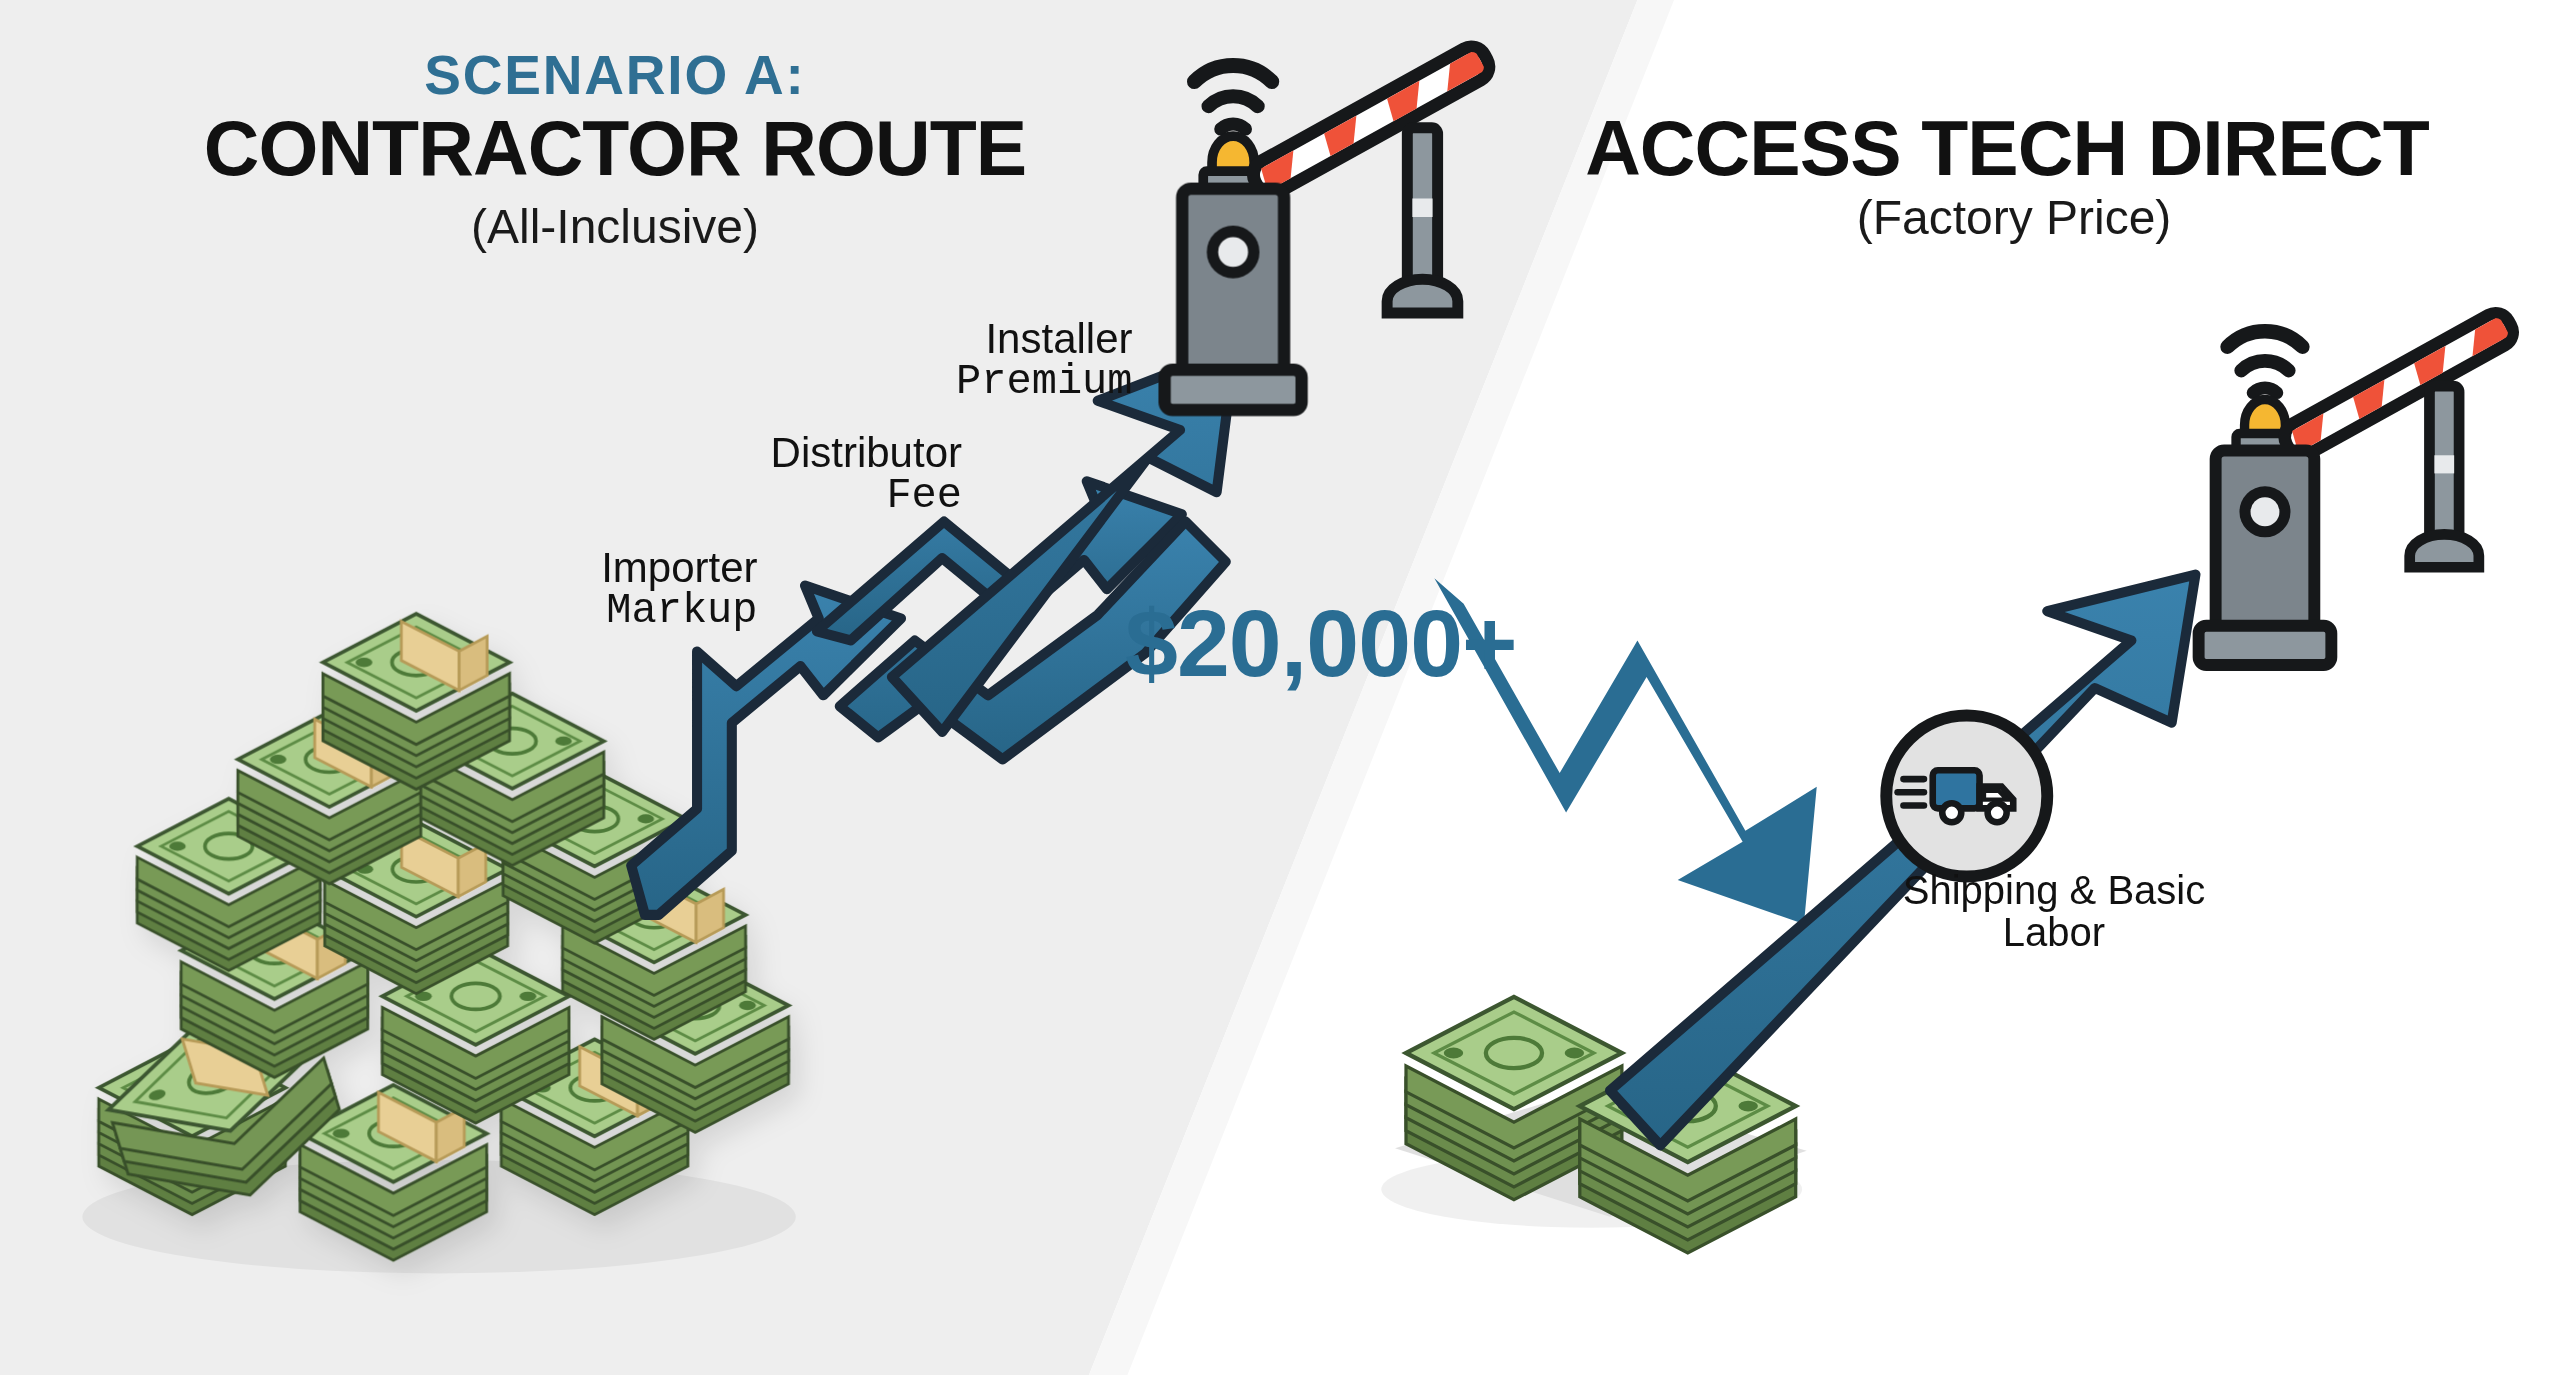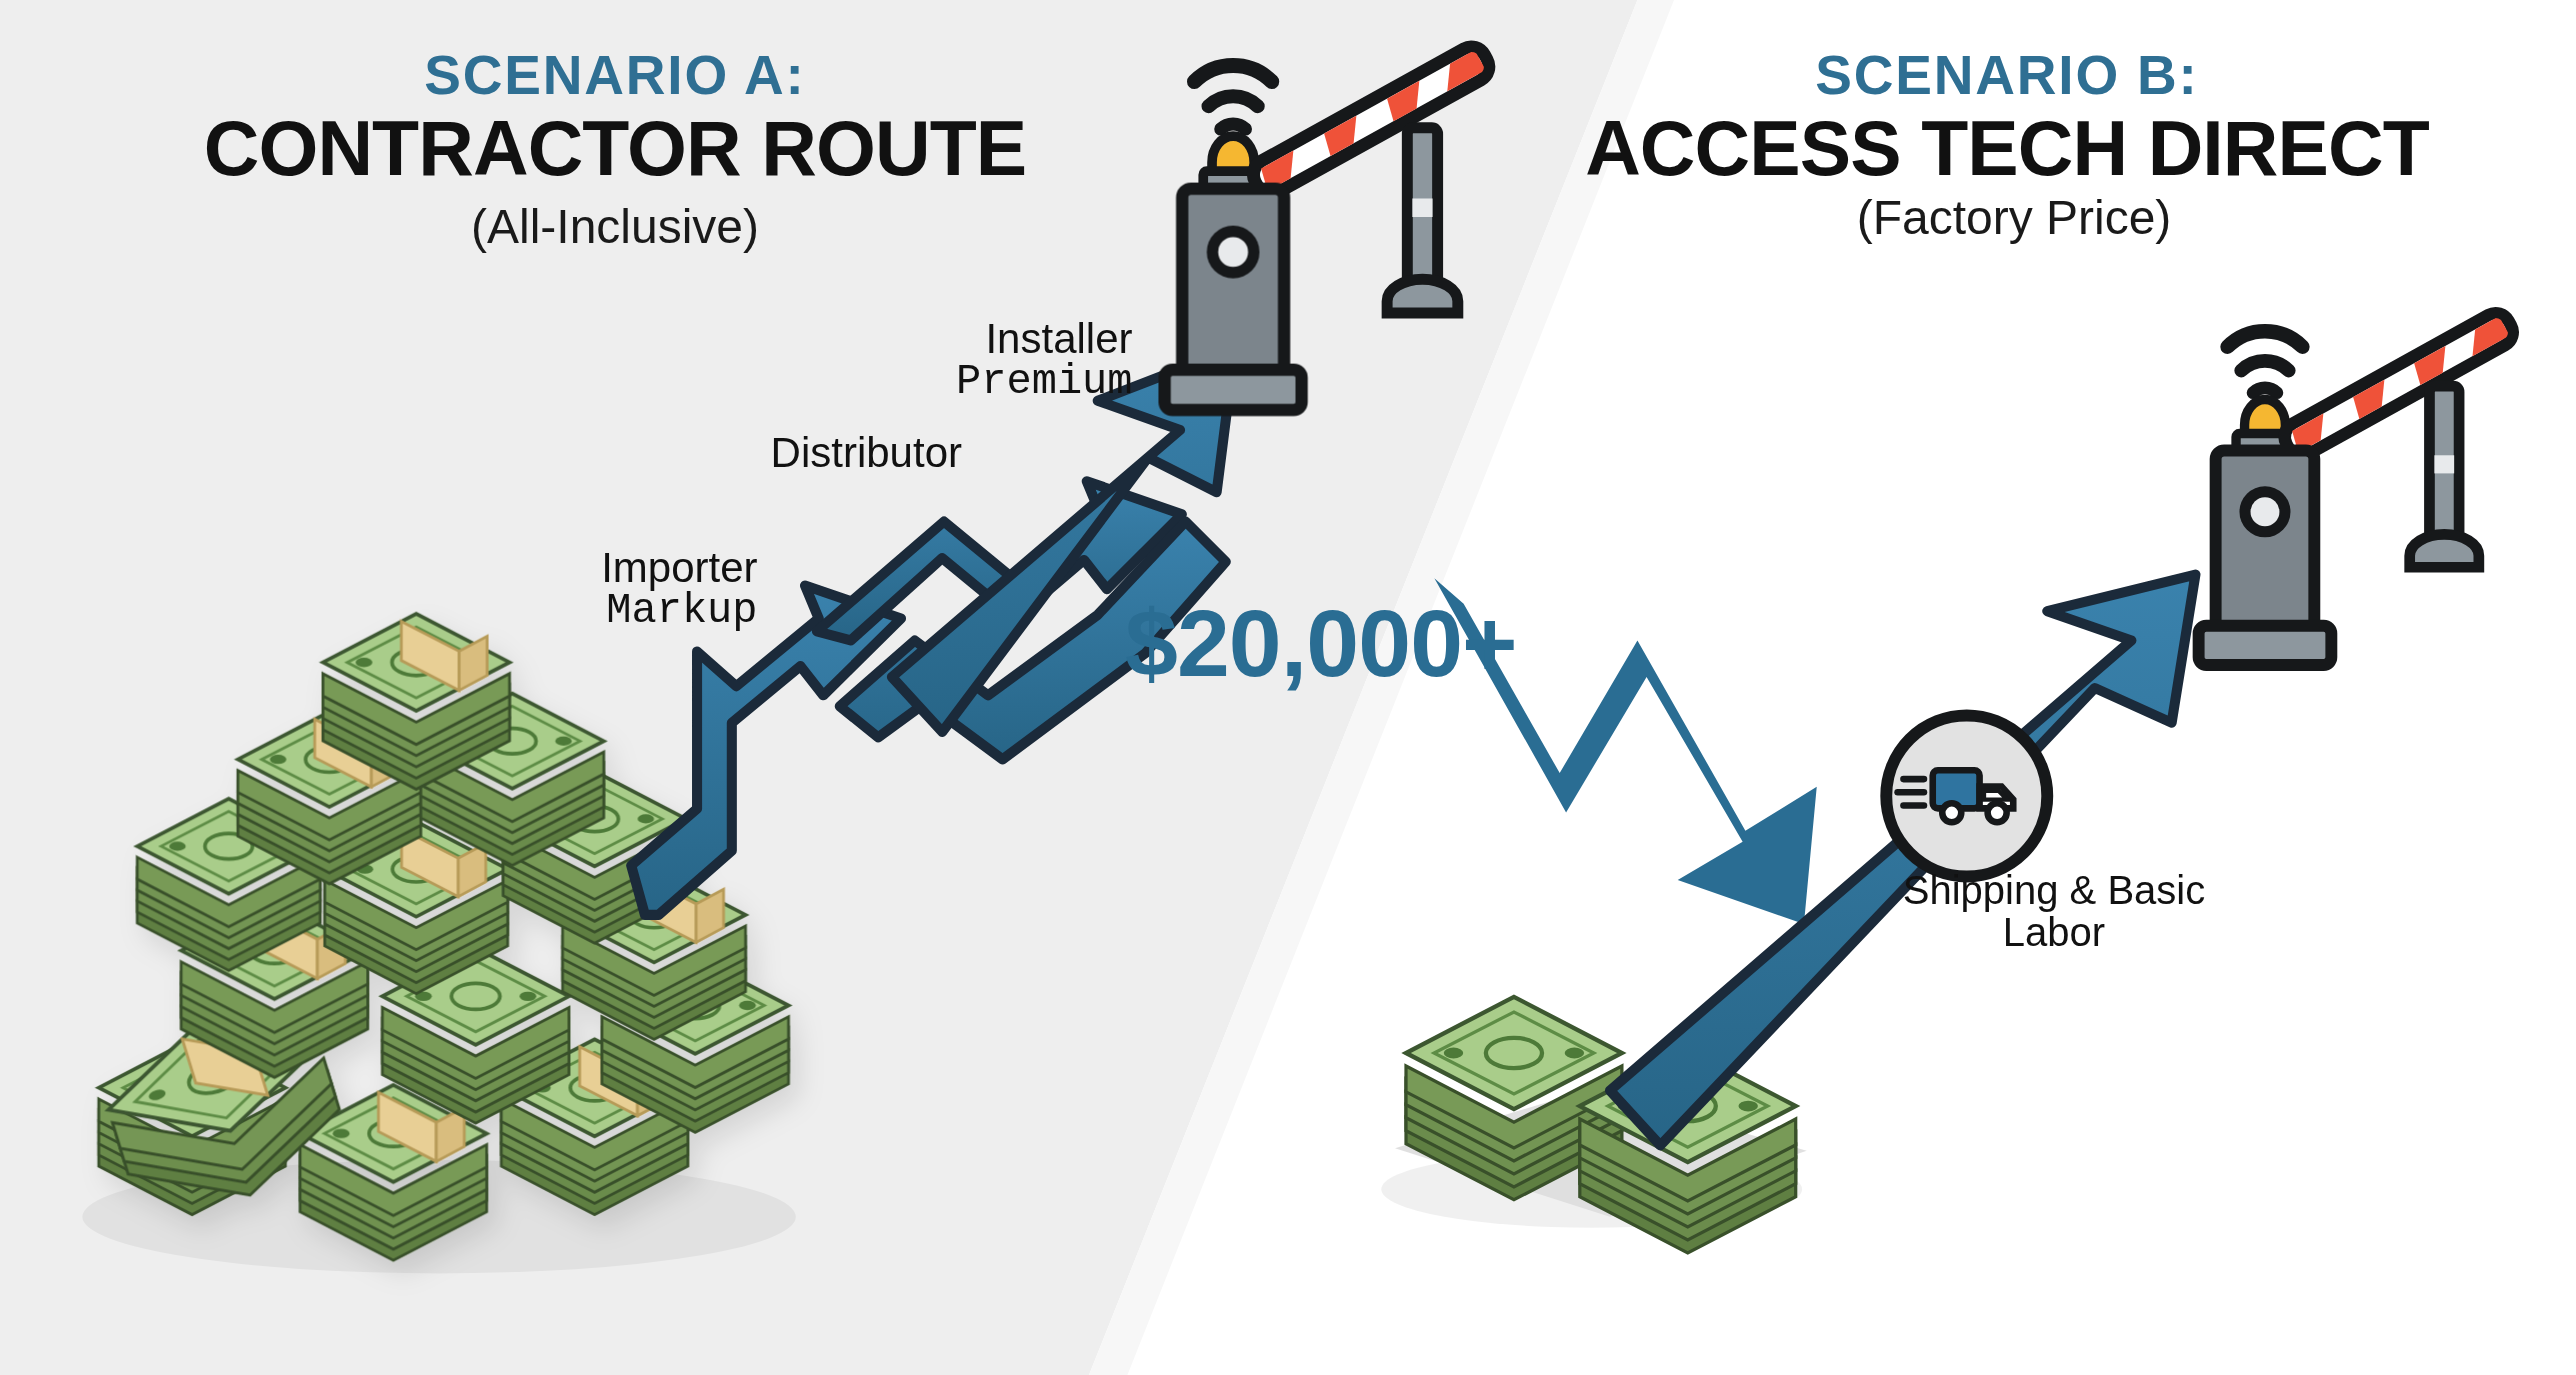--- a/index.html
+++ b/index.html
@@ -284,31 +284,31 @@
     </g>
     <g>
       <use href="#bollardIcon" transform="translate(2672,530) scale(0.90)"></use>
     </g>
   </svg>
 
   <div class="txt scen-kicker centerline" style="left:615px; top:48px;">SCENARIO A:</div>
   <div class="txt scen-title centerline" style="left:615px; top:110px;">CONTRACTOR ROUTE</div>
   <div class="txt scen-sub centerline" style="left:615px; top:203px;">(All-Inclusive)</div>
 
-  <div class="txt scen-kicker centerline" style="left:2007px; top:48px;">SCENARIO B:</div>
   <div class="txt scen-title centerline" style="left:2007px; top:110px;">ACCESS TECH DIRECT</div>
   <div class="txt scen-sub centerline" style="left:2007px; top:194px;margin-left:7px;">(Factory Price)</div>
 
   <div class="txt step-label centerline" style="left:593px; top:547px; width:329px;">
     <span>Importer</span>
     <span class="l2">Markup</span>
   </div>
 
   <div class="txt step-label centerline" style="left:779px; top:432px; width:366px;">
     <span>Distributor</span>
+    <span class="l2">Fee</span>
   </div>
 
   <div class="txt step-label centerline" style="left:968px; top:318px; width:329px;">
     <span>Installer</span>
     <span class="l2">Premium</span>
   </div>
 
   <div class="txt save-callout" style="left:1125px; top:595px;">
     <span class="l2">$20,000+</span>
   </div>

